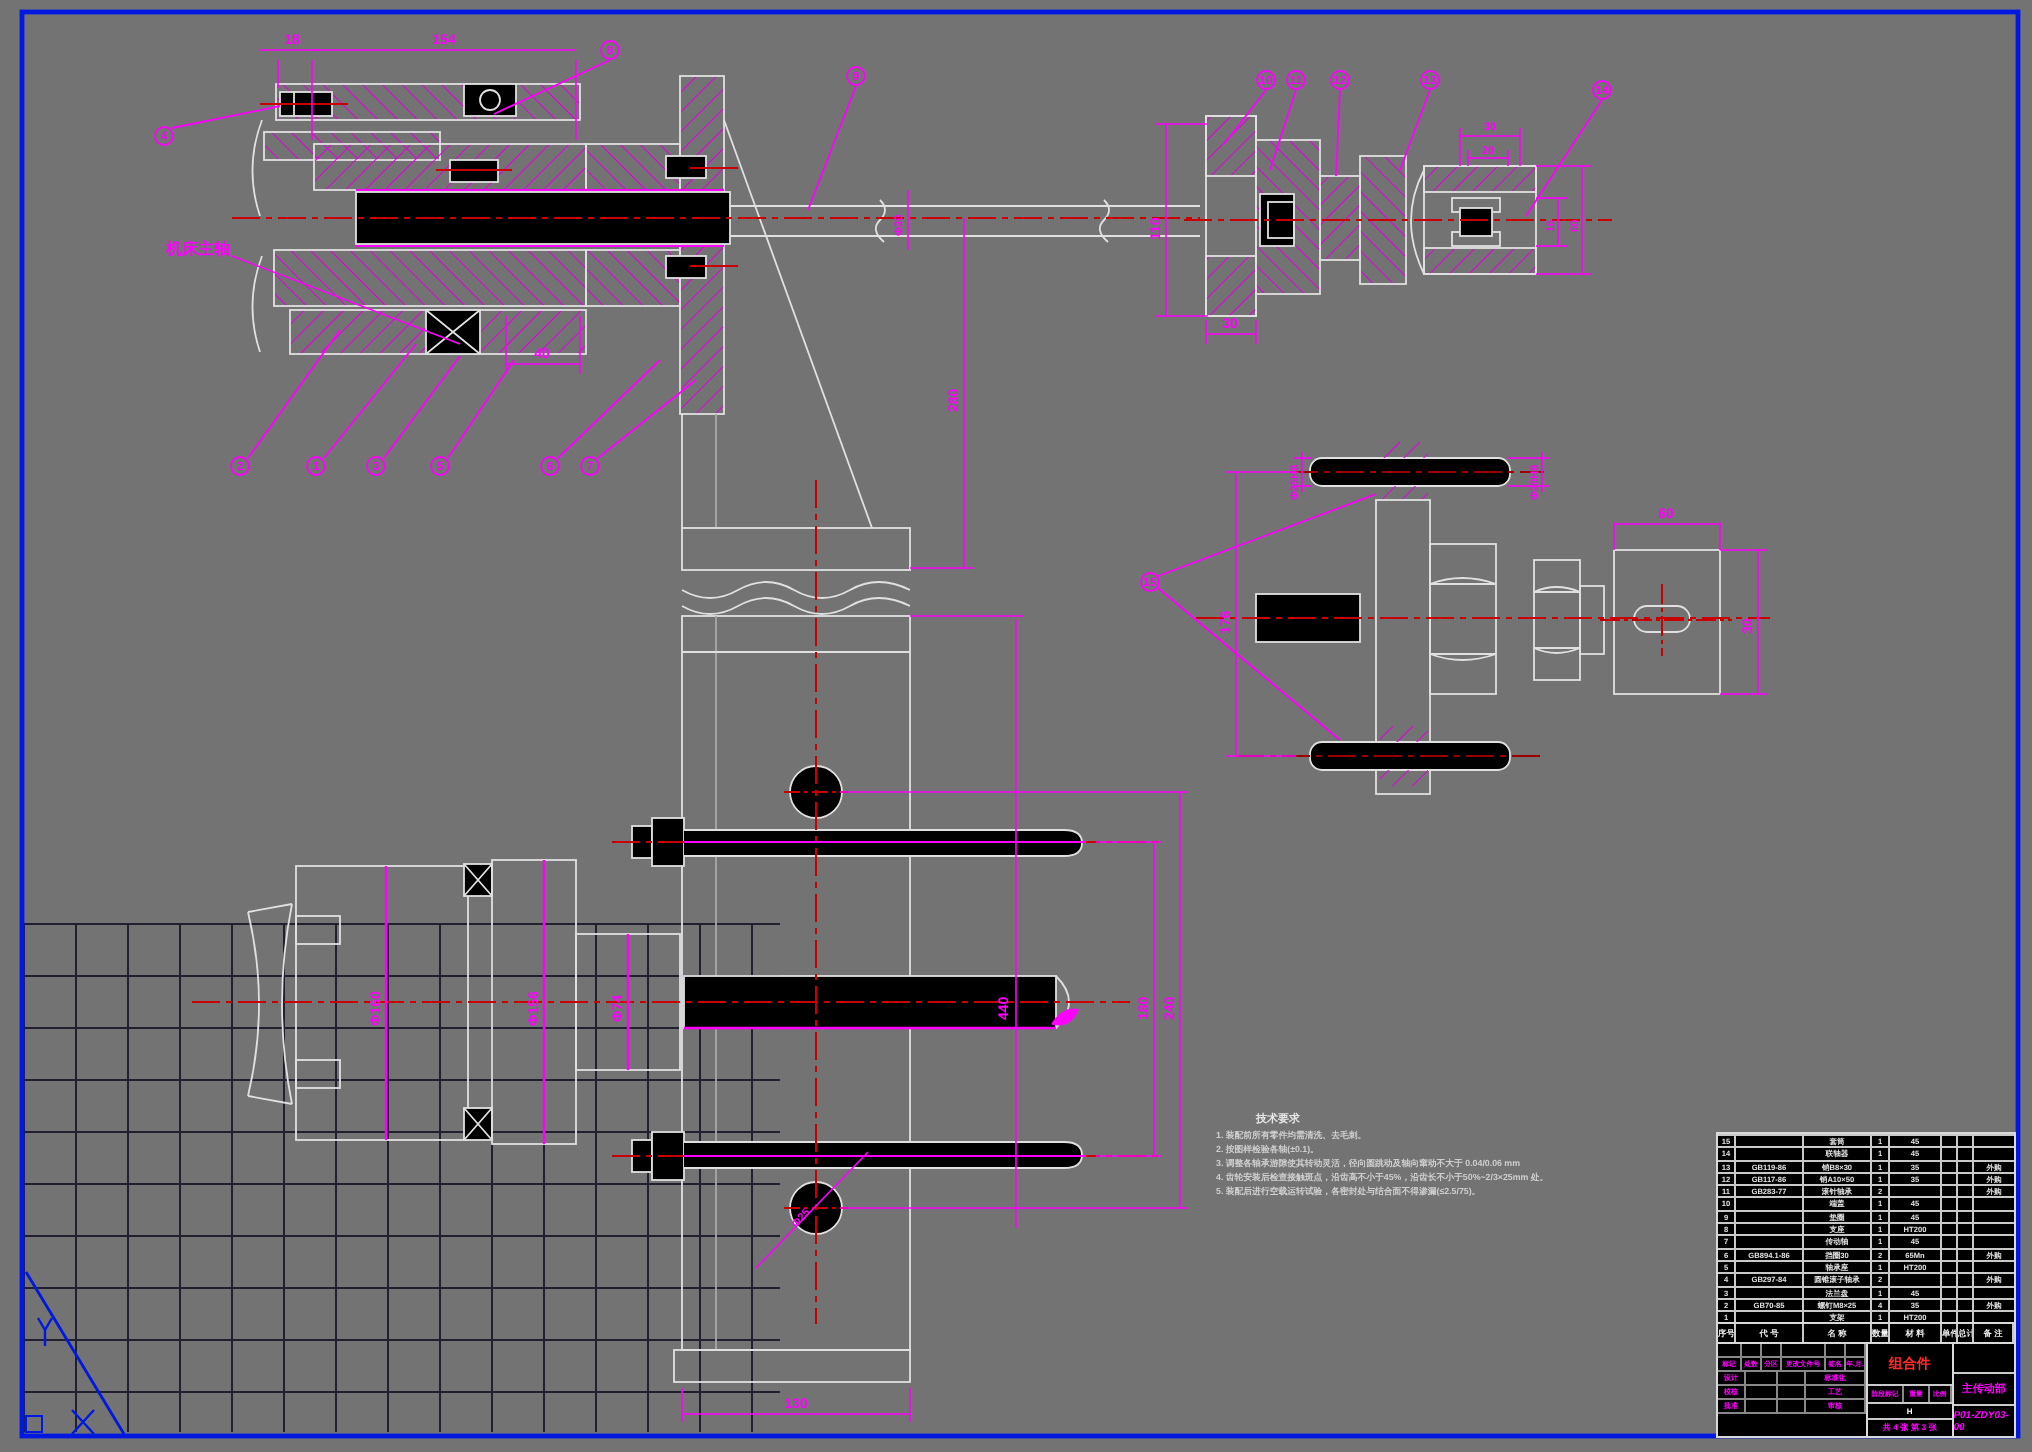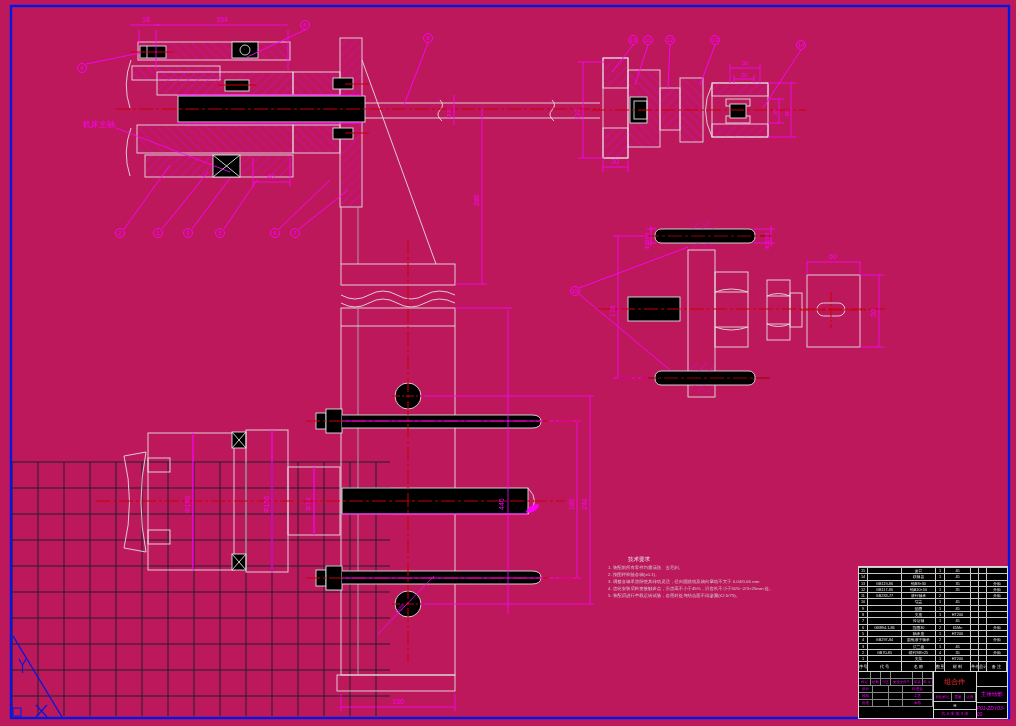--- a/index.html
+++ b/index.html
@@ -1,17 +1,17 @@
 <!DOCTYPE html>
 <html><head>
 <meta charset="utf-8">
 <style>
   html,body{margin:0;padding:0;background:#000;}
-  #stage{position:relative;width:1016px;height:726px;background:#be185d;overflow:hidden;
-         font-family:"Liberation Sans",sans-serif;}
+  #stage{position:relative;width:1016px;height:726px;background:#737373;overflow:hidden;
+         font-family:"Liberation Sans",sans-serif;font-weight:bold;}
   svg text{font-family:"Liberation Sans",sans-serif;fill:#FF00FF;}
   .dimtxt{font-size:7px;}
   .dimtxt-s{font-size:5.5px;}
   .balloontxt{font-size:6px;text-anchor:middle;}
   
   #notes{position:absolute;left:608px;top:556px;width:256px;color:#d8d8d8;}
   #notes .nh{font-size:5.5px;color:#e6e6e6;padding-left:20px;margin-bottom:1px;}
   #notes .ni{font-size:4.4px;line-height:7px;white-space:nowrap;color:#cfcfcf;}
   
   #parts{position:absolute;left:858px;top:566px;width:150px;border:1px solid #d9d9d9;

